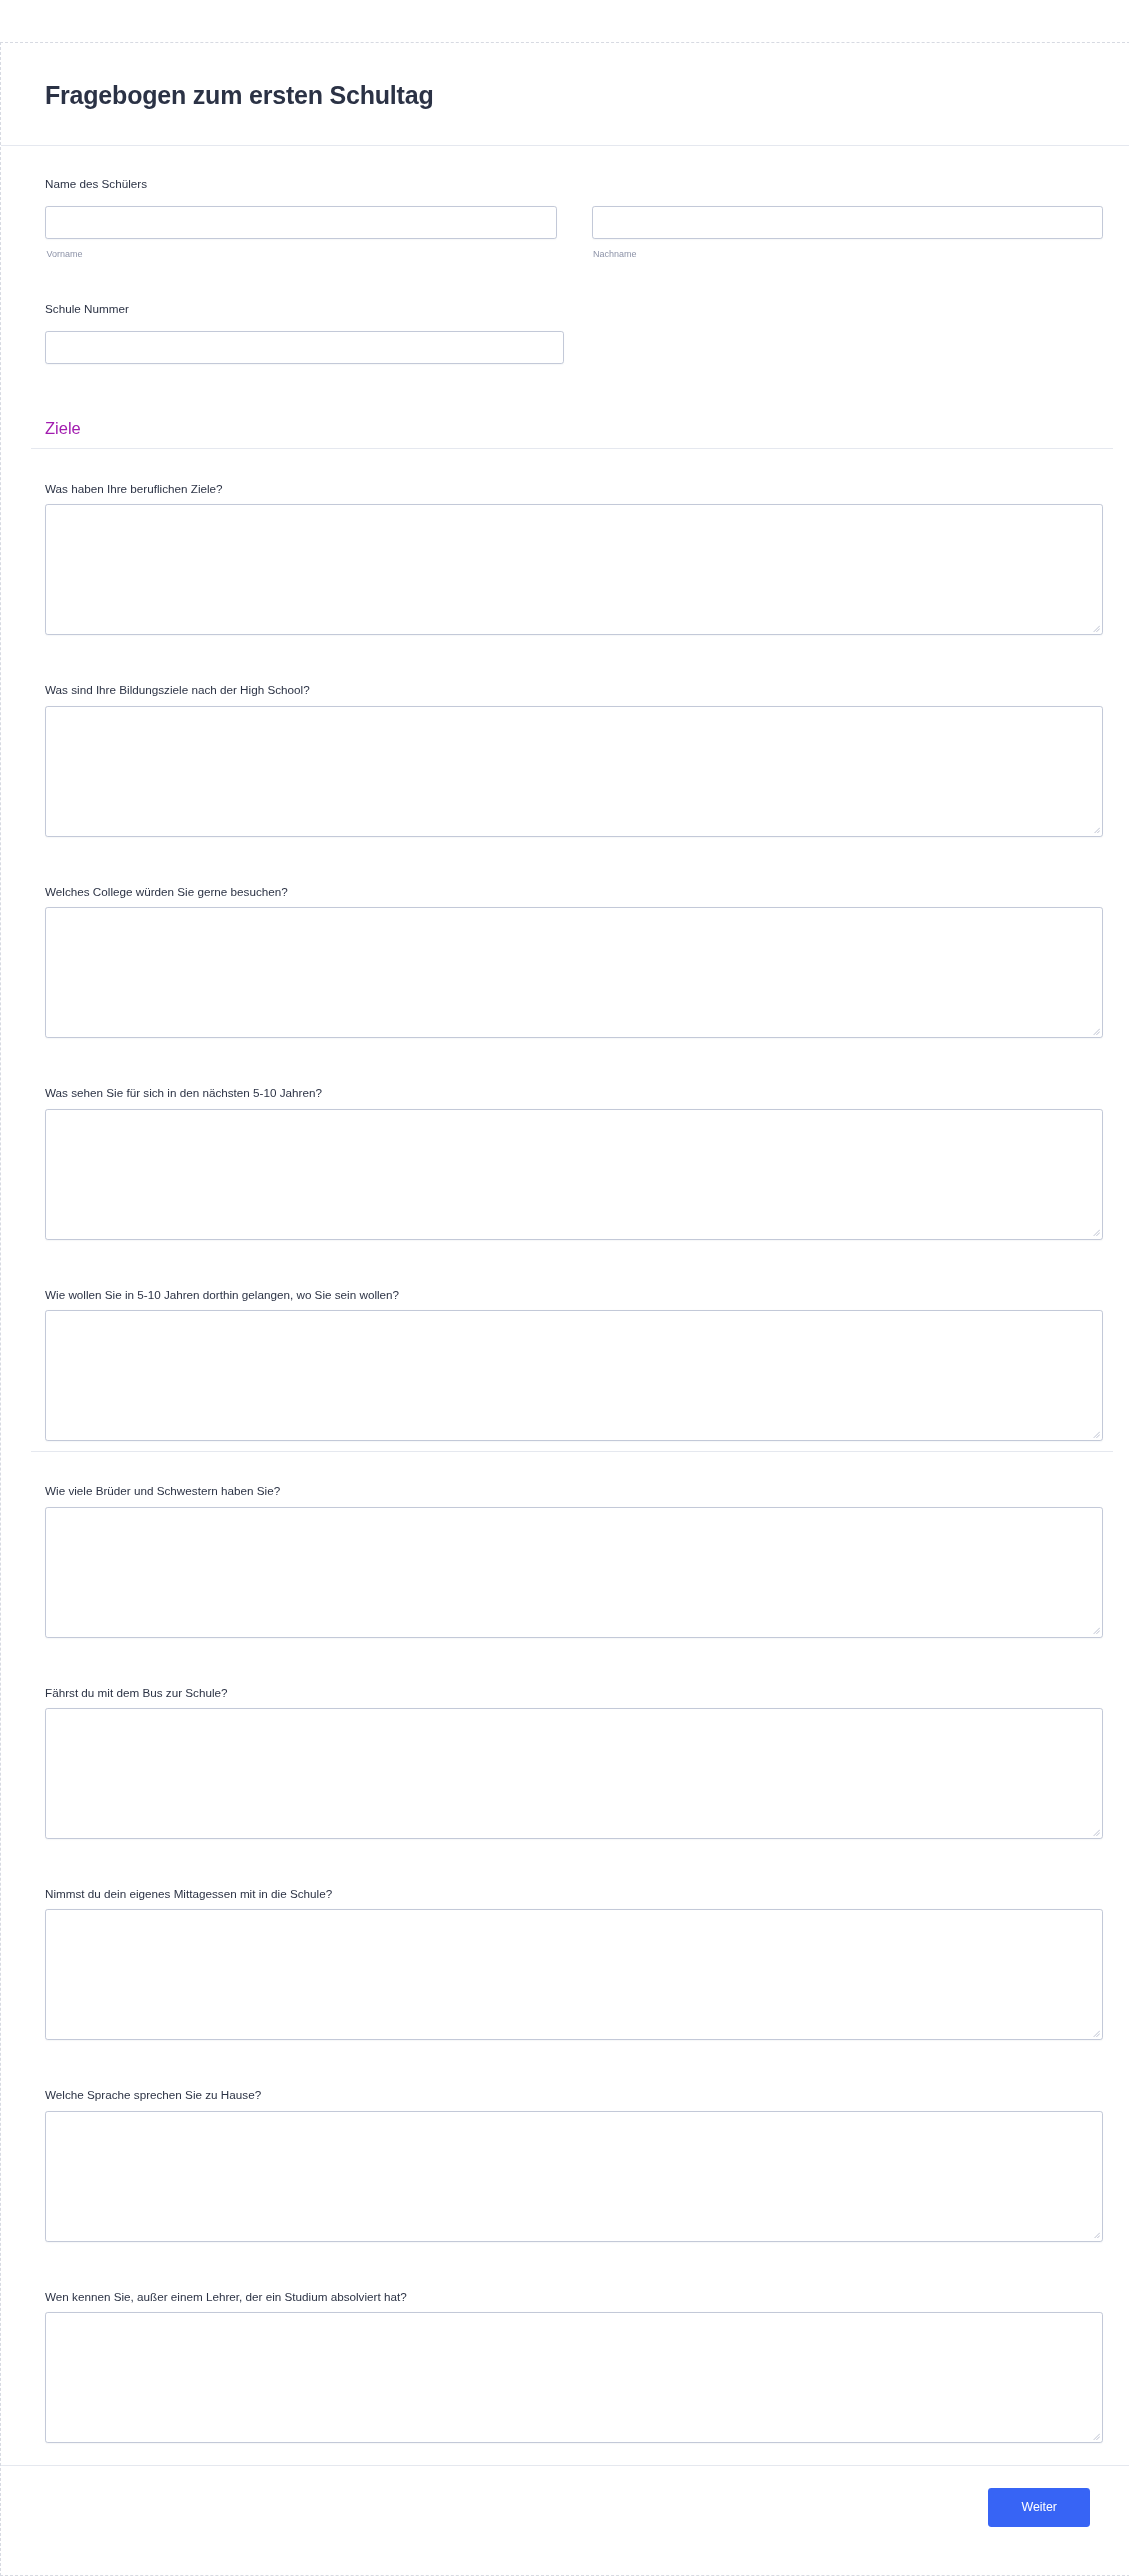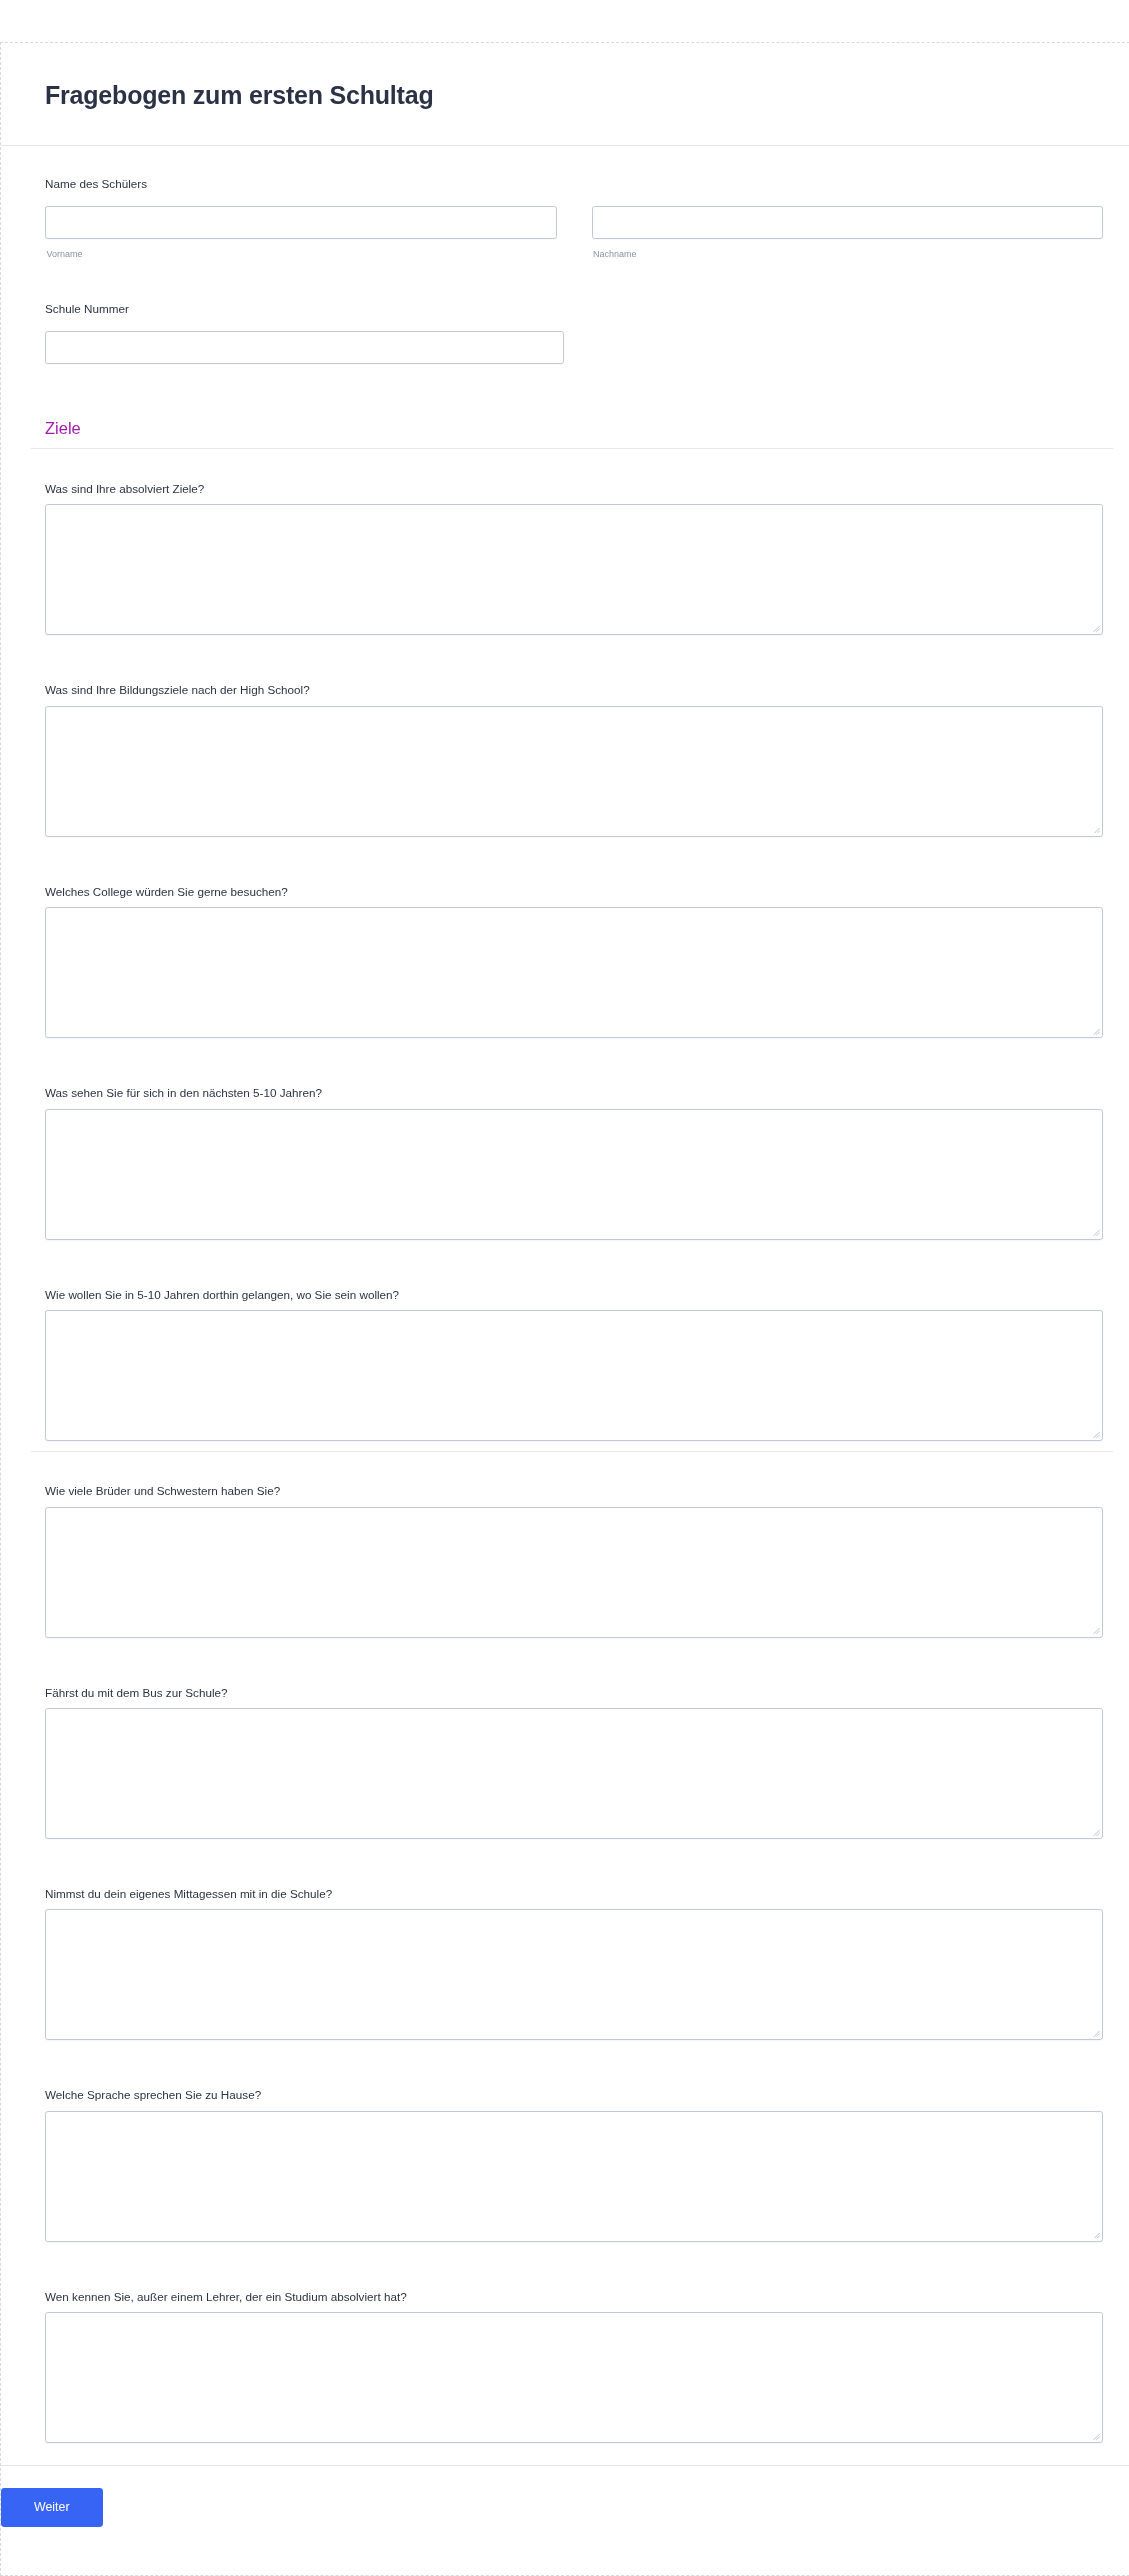--- a/index.html
+++ b/index.html
@@ -102,20 +102,21 @@
     right: 3.4px; bottom: 3.4px;
     width: 6.9px; height: 6.9px;
     cursor: nwse-resize;
   }
   
   .form-footer {
     margin-top: 21.3px;
     border-top: 0.7px solid #e5e8ef;
     padding: 22px 39px 0 0;
     display: flex;
+    justify-content: flex-end;
   }
   .next-btn {
     height: 39px;
     padding: 0 33px;
     border: none;
     border-radius: 3.4px;
     background: #3764f5;
     color: #ffffff;
     font-family: "Liberation Sans", sans-serif;
     font-size: 12.4px;
@@ -151,21 +152,21 @@
     <section>
       <div class="q-label school-label">Schule Nummer</div>
       <input type="text" class="text-input school-input" value="" style="">
     </section>
 
     <section>
       <h2 class="section-heading">Ziele</h2>
       <div class="section-divider"></div>
 
       <div class="question first">
-        <div class="q-label">Was sind Ihre absolviert Ziele?</div>
+        <div class="q-label">Was haben Ihre beruflichen Ziele?</div>
         <div class="ta-wrap">
           <textarea class="q-textarea" style=""></textarea>
           <svg class="resize-handle" viewBox="0 0 10 10">
               <line x1="1" y1="10" x2="10" y2="1" stroke="#b9bece" stroke-width="1.4"></line>
               <line x1="5" y1="10" x2="10" y2="5" stroke="#b9bece" stroke-width="1.4"></line>
             </svg>
         </div>
       </div>
 
       <div class="question">

